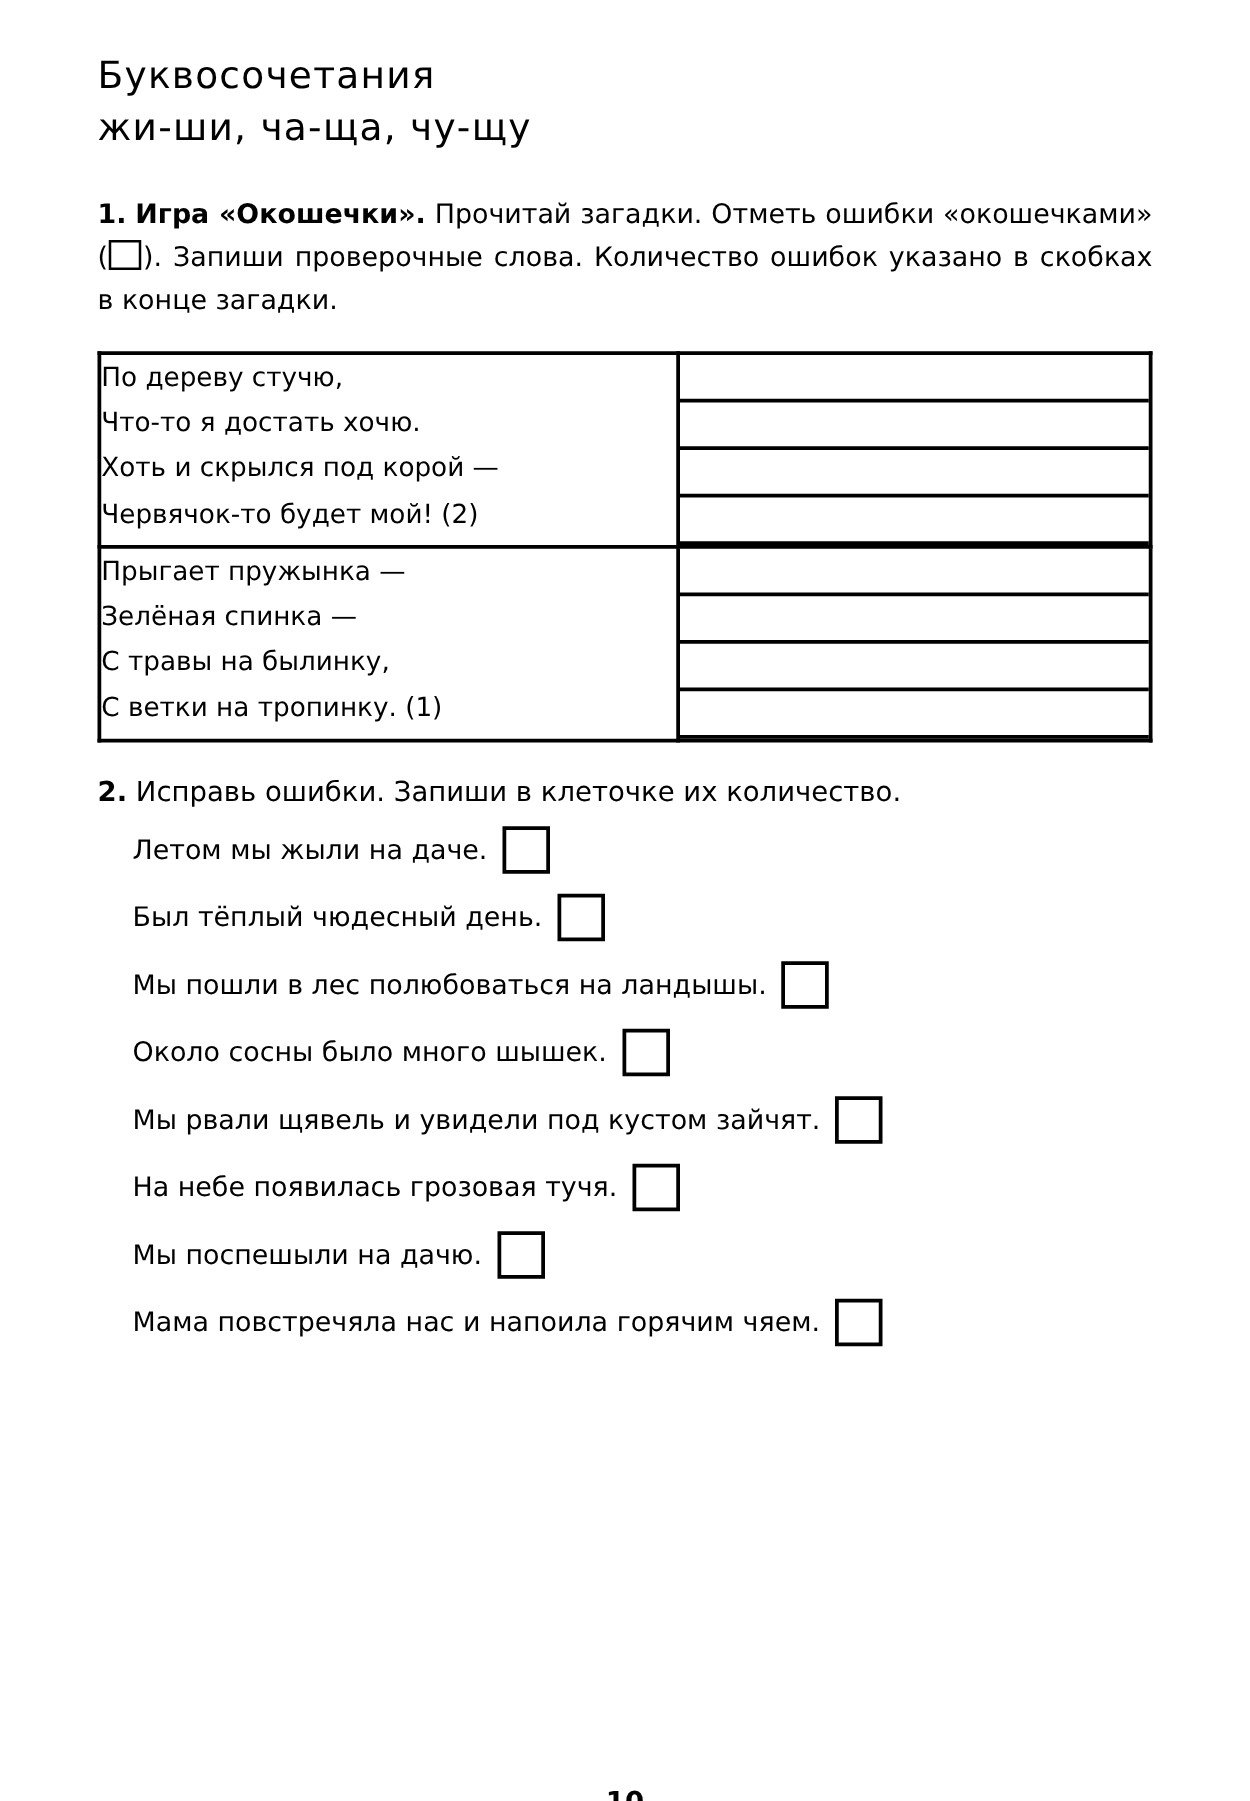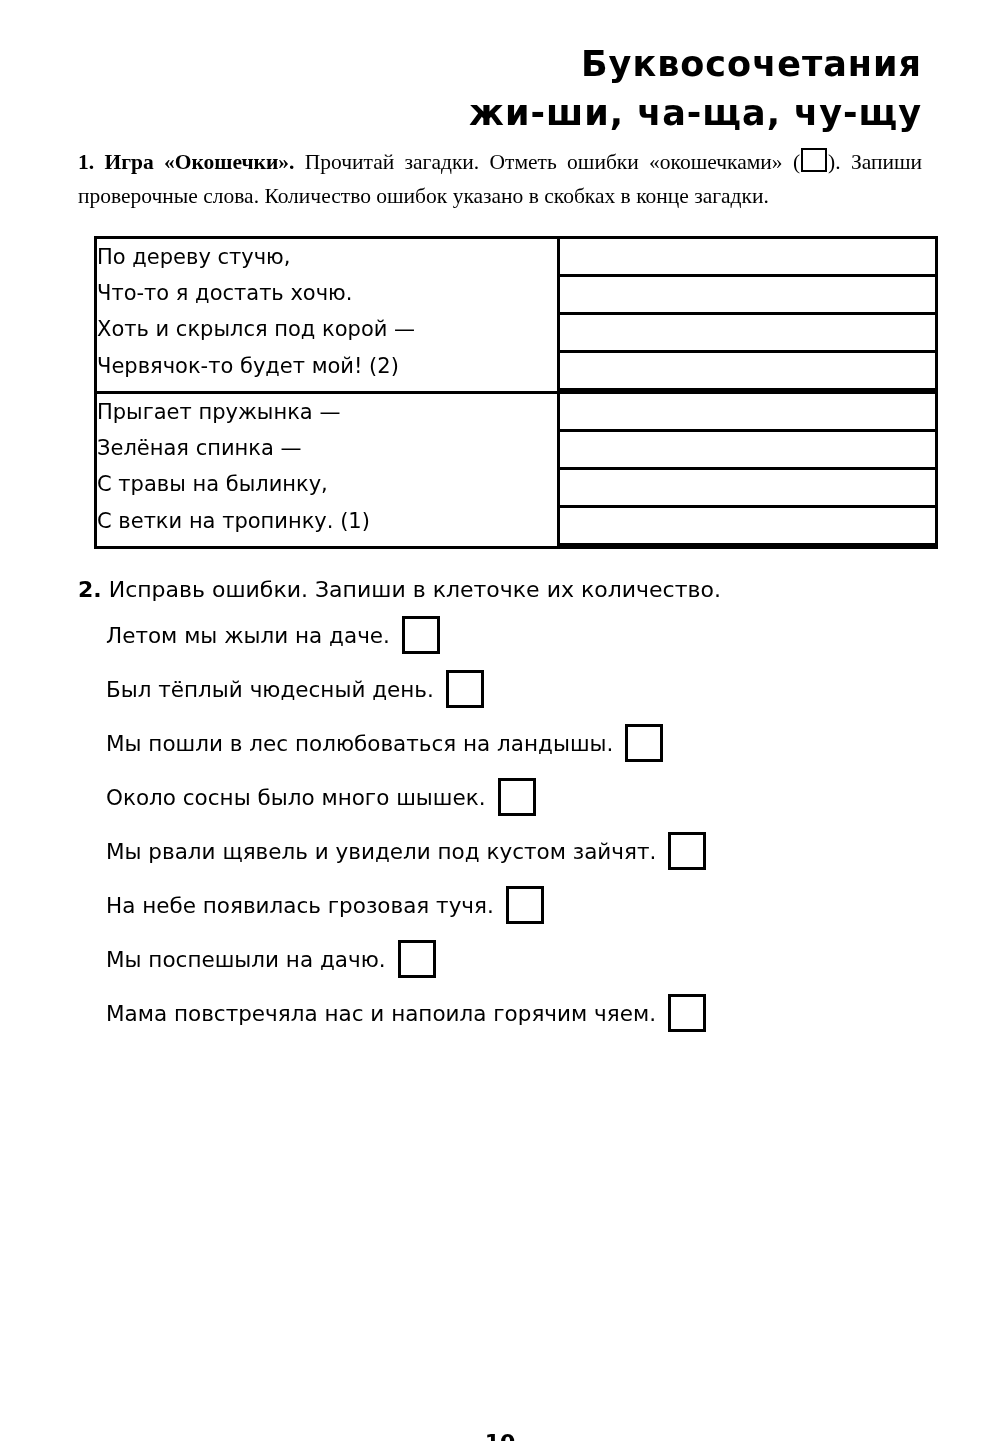--- a/index.html
+++ b/index.html
@@ -17,38 +17,37 @@
   }
   .page {
     position: relative;
     width: 1000px;
     height: 1441px;
     box-sizing: border-box;
     padding: 0 78px;
   }
   
   .title {
-    text-align: right;
-    font-weight: bold;
-    font-size: 35px;
+    text-align: left;
+    font-weight: normal;
+    font-size: 30px;
     letter-spacing: 1px;
     line-height: 1.28;
     margin-top: 42px;
   }
   .title .line2 {
     display: block;
     margin-top: 4px;
   }
   
   .task {
-    margin-top: 9px;
+    margin-top: 32px;
     font-size: 21.5px;
     line-height: 1.62;
     text-align: justify;
-    font-family: Liberation Serif, serif;
   }
   .task-num {
     font-weight: bold;
   }
   .bold {
     font-weight: bold;
   }
   .inline-box {
     display: inline-block;
     width: 22px;
@@ -56,21 +55,20 @@
     border: 2.5px solid #000;
     vertical-align: -3px;
     margin: 0 1px;
   }
   
   .riddle-table {
     margin-top: 22px;
     border: 3px solid #000;
     border-collapse: collapse;
     width: 100%;
-    margin-left: 16px;
   }
   .riddle-table td {
     border: 3px solid #000;
     vertical-align: top;
     padding: 0;
   }
   .cell-left {
     width: 55%;
     padding: 16px 0 14px 18px;
   }

